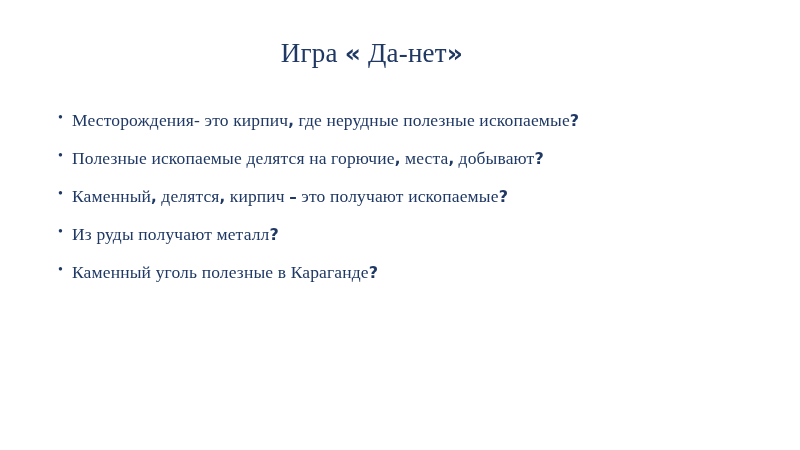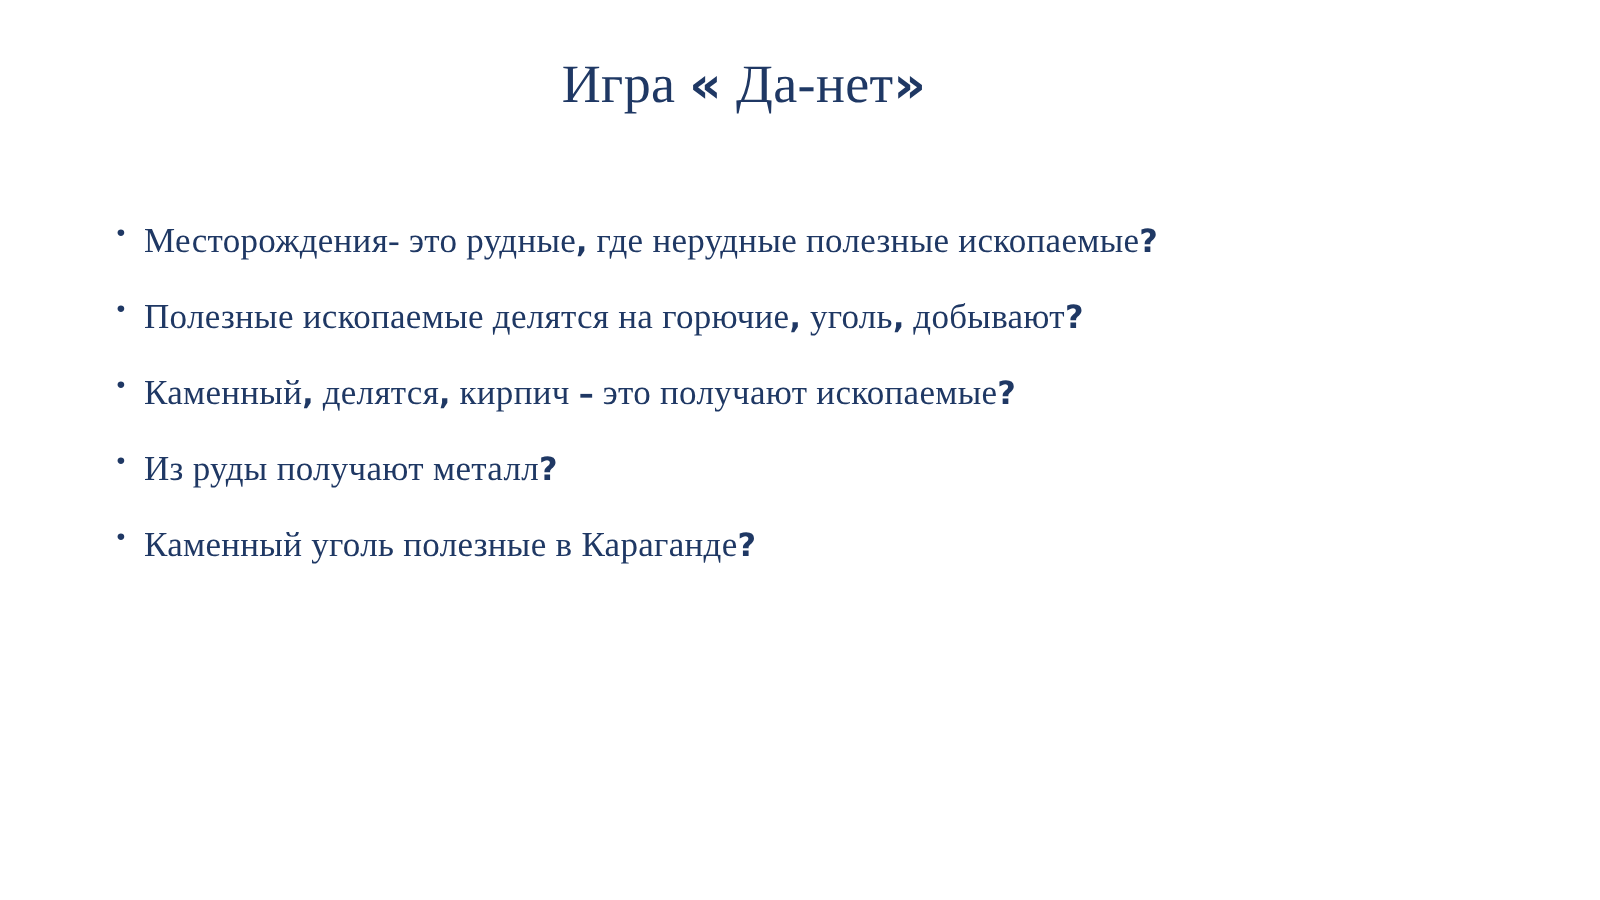--- a/index.html
+++ b/index.html
@@ -18,21 +18,21 @@
   .slide {
     position: relative;
     width: 800px;
     height: 450px;
     box-sizing: border-box;
     background: #ffffff;
   }
   .slide-title {
     position: absolute;
     left: 0;
-    top: 26px;
+    top: 37px;
     width: 744px;
     text-align: center;
     font-family: "Liberation Serif", serif;
     font-size: 27px;
     line-height: 1.2;
     color: #1f3864;
     letter-spacing: 0.2px;
     white-space: nowrap;
   }
   .slide-title .quote {
@@ -96,26 +96,26 @@
 
   <div class="slide-title">
     <span class="plain">Игра</span>
     <span class="quote">«</span><span class="plain"> Да-нет</span><span class="quote">»</span>
   </div>
 
   <ul class="body-list">
 
     <li>
       <span class="bullet">•</span>
-      <span class="txt">Месторождения- это рудные</span><span class="comma">,</span><span class="txt"> где нерудные полезные ископаемые</span><span class="q">?</span>
+      <span class="txt">Месторождения- это кирпич</span><span class="comma">,</span><span class="txt"> где нерудные полезные ископаемые</span><span class="q">?</span>
     </li>
 
     <li>
       <span class="bullet">•</span>
-      <span class="txt">Полезные ископаемые делятся на горючие</span><span class="comma">,</span><span class="txt"> уголь</span><span class="comma">,</span><span class="txt"> добывают</span><span class="q">?</span>
+      <span class="txt">Полезные ископаемые делятся на горючие</span><span class="comma">,</span><span class="txt"> места</span><span class="comma">,</span><span class="txt"> добывают</span><span class="q">?</span>
     </li>
 
     <li>
       <span class="bullet">•</span>
       <span class="txt">Каменный</span><span class="comma">,</span><span class="txt"> делятся</span><span class="comma">,</span><span class="txt"> кирпич </span><span class="dash">–</span><span class="txt"> это получают ископаемые</span><span class="q">?</span>
     </li>
 
     <li>
       <span class="bullet">•</span>
       <span class="txt">Из руды получают металл</span><span class="q">?</span>

